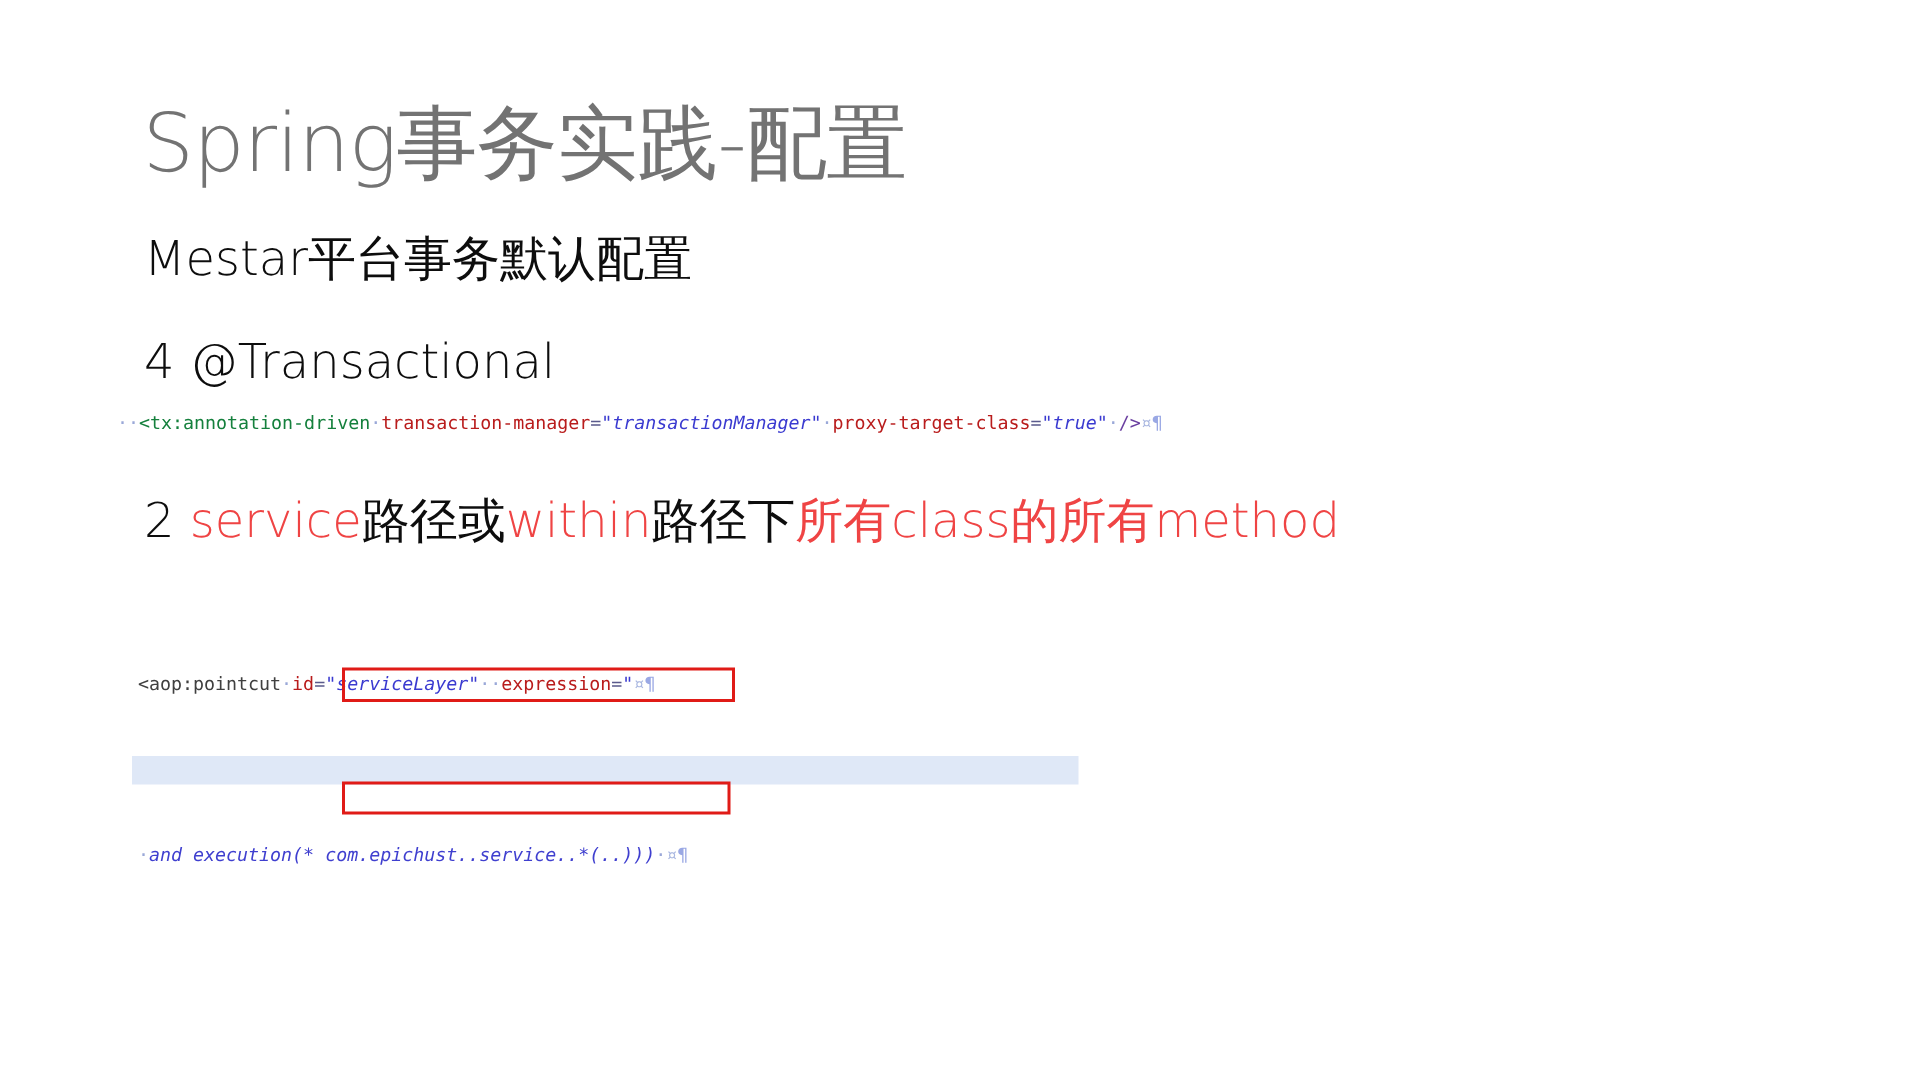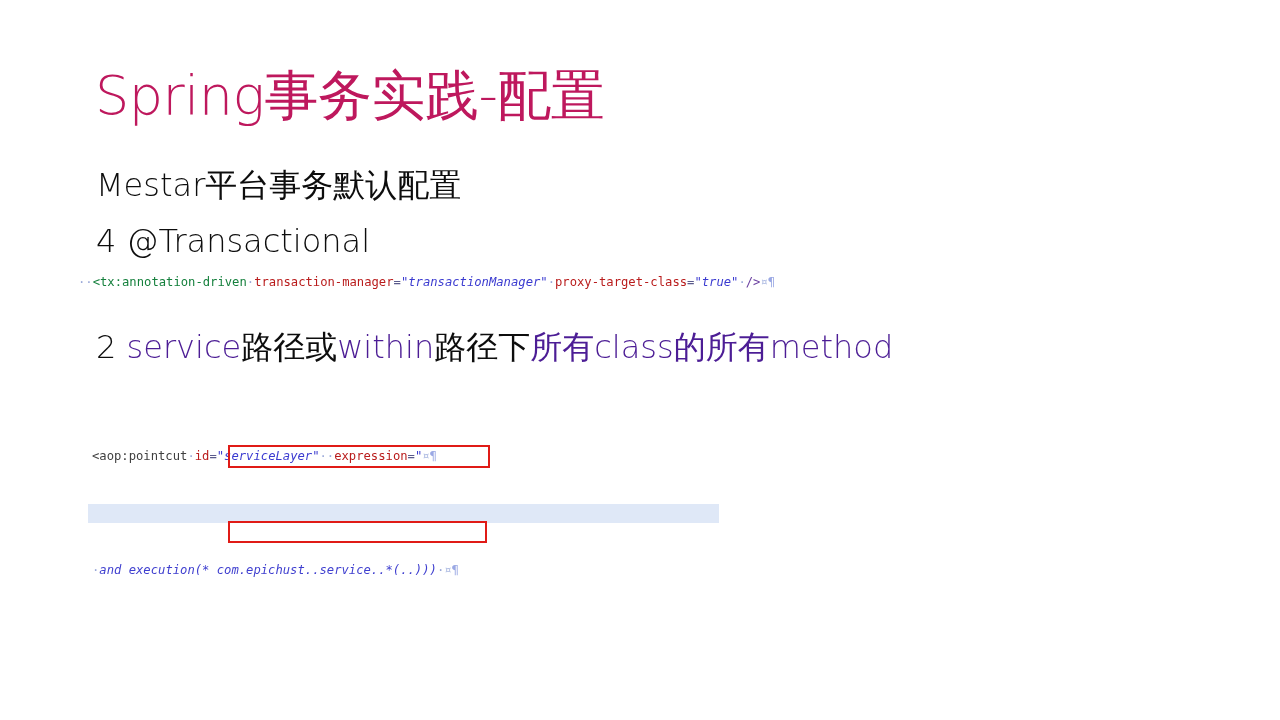--- a/index.html
+++ b/index.html
@@ -23,51 +23,51 @@
 
   
   .slide-title {
     position: absolute;
     left: 95px;
     top: 68px;
     font-family: "DejaVu Sans", sans-serif;
     font-weight: 300;
     font-size: 54px;
     line-height: 1.05;
-    color: #be185d;
+    color: #737373;
     letter-spacing: -0.5px;
     white-space: nowrap;
   }
 
   
   .subhead {
     position: absolute;
     left: 96px;
     font-family: "DejaVu Sans", sans-serif;
     font-weight: 300;
     font-size: 32px;
     line-height: 1.1;
     color: #0d0d0d;
     white-space: nowrap;
   }
-  .subhead-1 { top: 168px; }
+  .subhead-1 { top: 155px; }
   .subhead-2 { top: 224px; }
 
   .subhead-red {
     position: absolute;
     left: 96px;
     top: 330px;
     font-family: "DejaVu Sans", sans-serif;
     font-weight: 300;
     font-size: 32px;
     line-height: 1.1;
     color: #0d0d0d;
     white-space: nowrap;
   }
-  .subhead-red .r { color: #4c1d95; }
+  .subhead-red .r { color: #ef4444; }
   .subhead-red .k { color: #0d0d0d; }
 
   
   .code {
     position: absolute;
     font-family: "DejaVu Sans Mono", monospace;
     font-size: 12.2px;
     line-height: 19px;
     white-space: pre;
     color: #3f3f9e;

